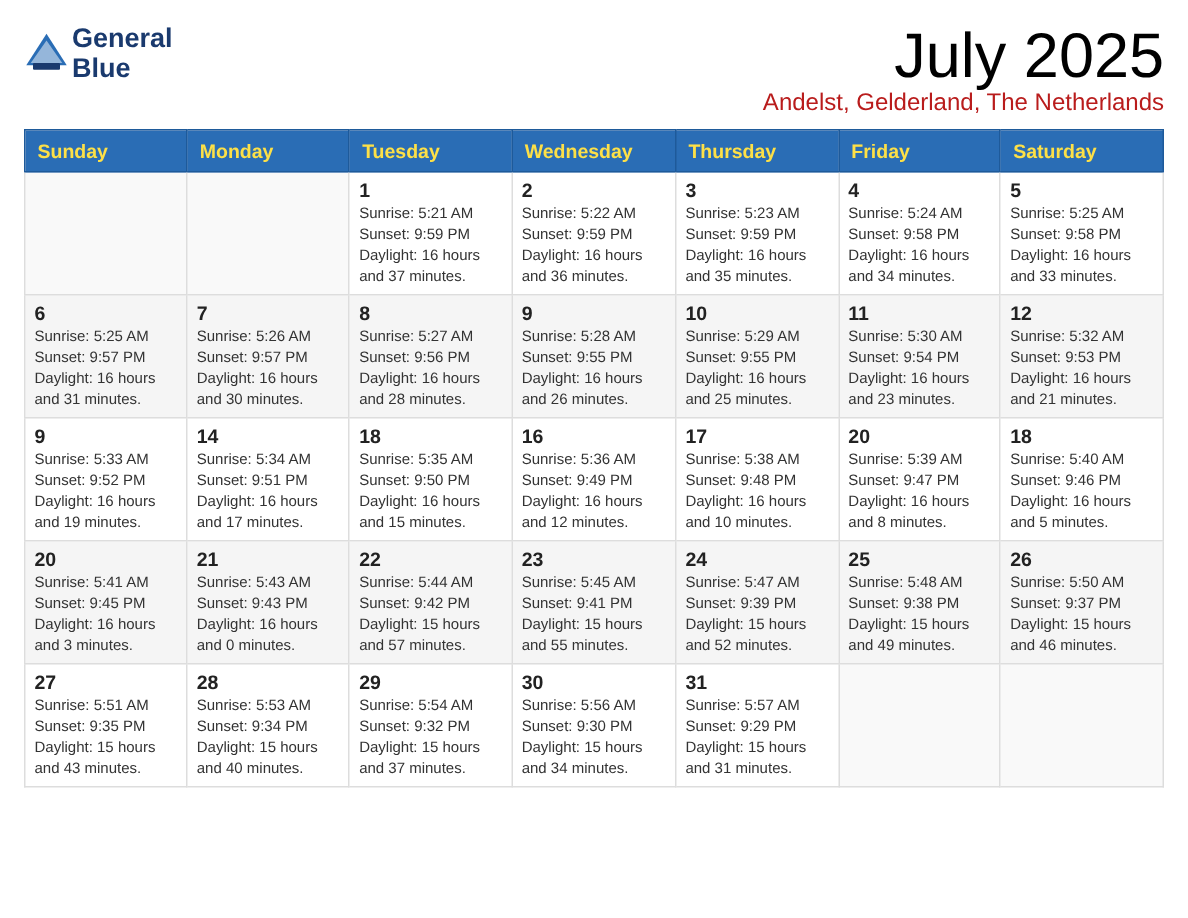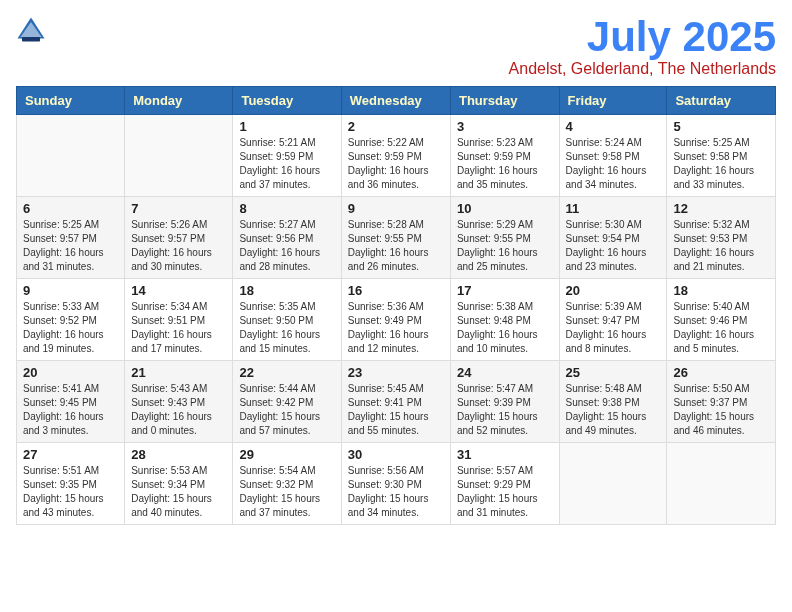--- a/index.html
+++ b/index.html
@@ -29,37 +29,37 @@
     .logo-icon {
       width: 30px;
       height: 30px;
       margin-right: 2px;
     }
     .title-block {
       text-align: right;
     }
     .month-year {
       font-size: 42px;
-      color: #3b82f6;
-      font-weight: 700;
+      color: #000000;
+      font-weight: 400;
       line-height: 1;
     }
     .location {
       font-size: 16px;
       color: #b91c1c;
       margin-top: 2px;
     }
     .calendar {
       width: 100%;
       border-collapse: collapse;
       border: 1px solid #ccc;
     }
     .calendar th {
       background-color: #2a6db5;
-      color: #fef9c3;
+      color: #fde047;
       text-align: left;
       padding: 6px 8px;
       font-size: 13px;
       border: 1px solid #1e5a9a;
     }
     .calendar td {
       vertical-align: top;
       border: 1px solid #ddd;
       padding: 4px 6px;
       width: 110px;
@@ -90,20 +90,24 @@
 </head>
 <body>
 
 <div class="header">
   <div class="logo">
     <svg class="logo-icon" viewBox="0 0 40 40">
       <polygon points="20,2 38,30 2,30" fill="#2a6db5"></polygon>
       <polygon points="20,8 34,28 6,28" fill="#fff" opacity="0.5"></polygon>
       <rect x="8" y="28" width="24" height="6" rx="1" fill="#1a3a6e"></rect>
     </svg>
+    <div class="logo-text">
+      <div>General</div>
+      <div>Blue</div>
+    </div>
   </div>
   <div class="title-block">
     <div class="month-year">July 2025</div>
     <div class="location">Andelst, Gelderland, The Netherlands</div>
   </div>
 </div>
 
 <table class="calendar">
   <thead>
     <tr>

